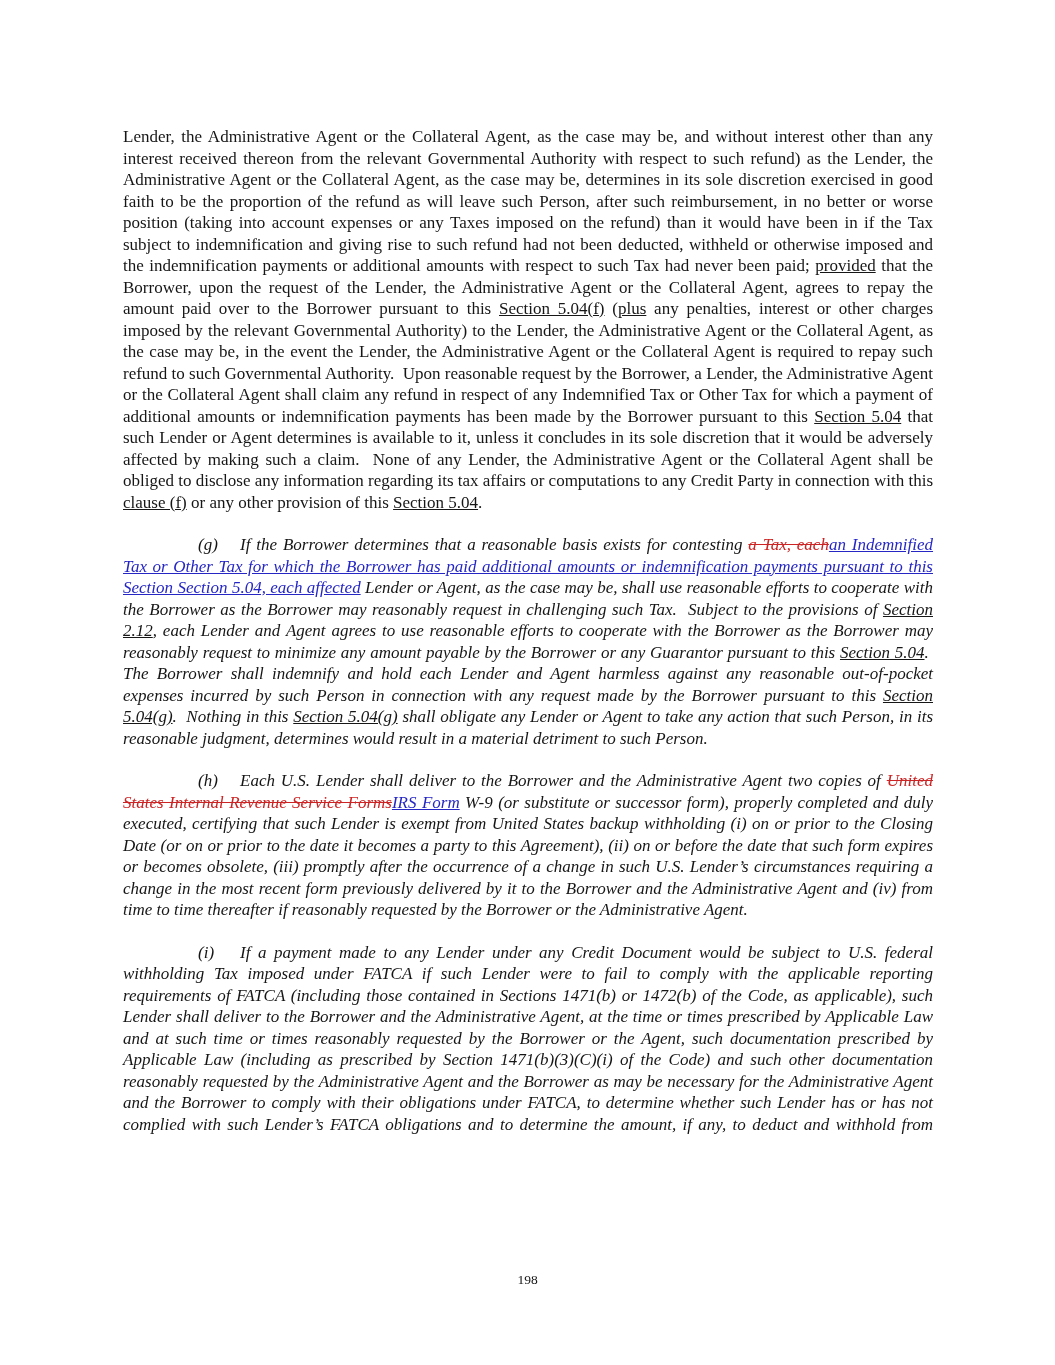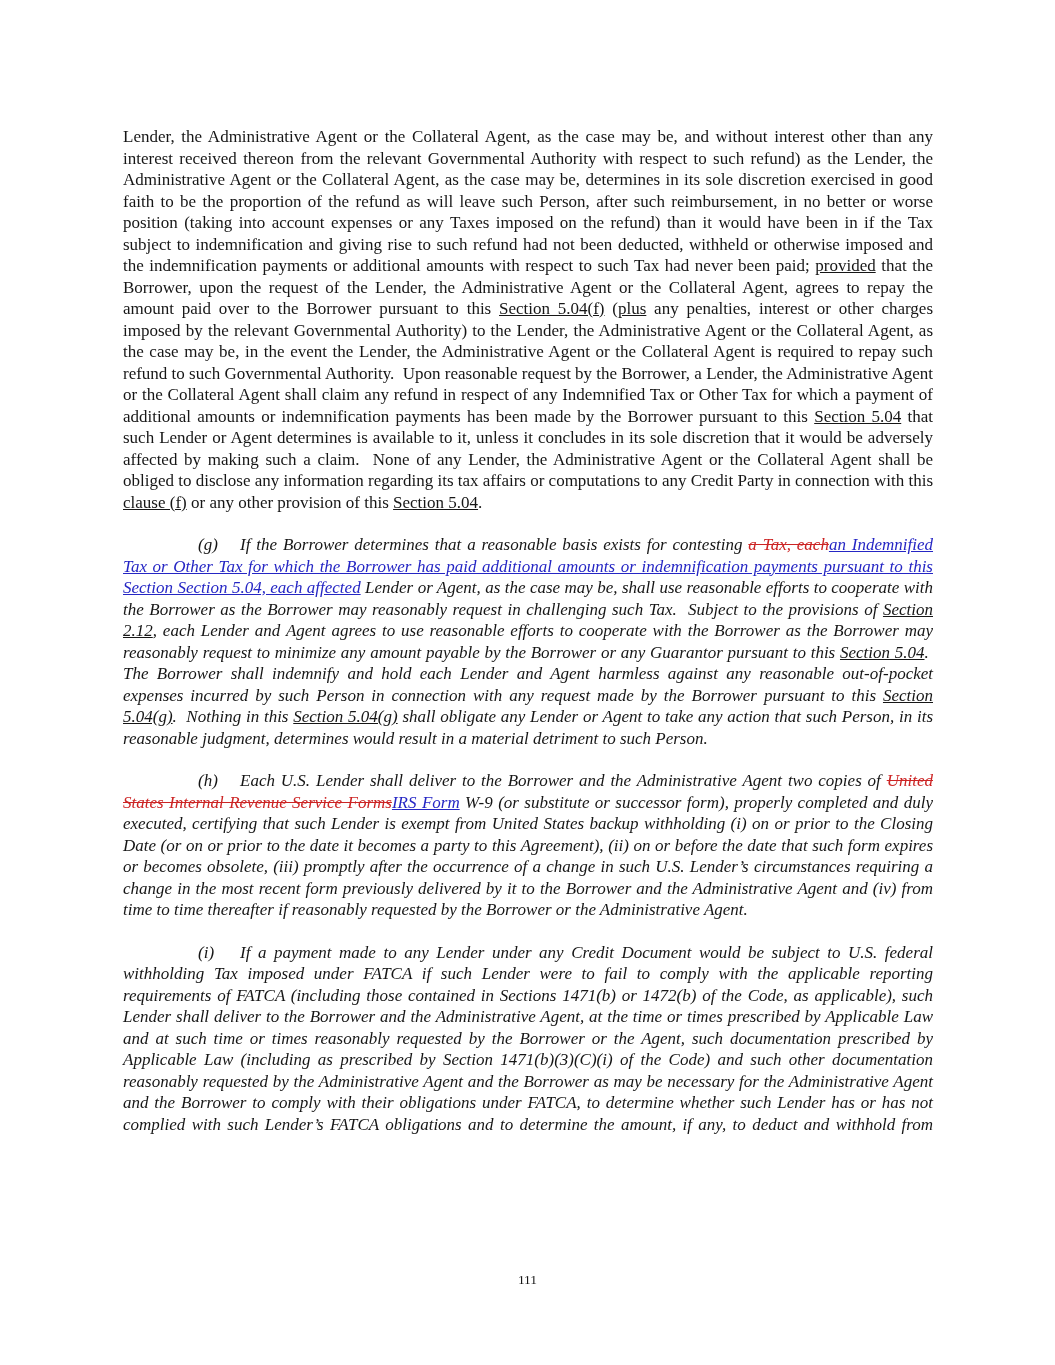--- a/index.html
+++ b/index.html
@@ -55,15 +55,15 @@
 <body>
 
 <div class="page">
   <div class="content">
     <p class="para"><span class="run-normal">Lender, the Administrative Agent or the Collateral Agent, as the case may be, and without interest other than any interest received thereon from the relevant Governmental Authority with respect to such refund) as the Lender, the Administrative Agent or the Collateral Agent, as the case may be, determines in its sole discretion exercised in good faith to be the proportion of the refund as will leave such Person, after such reimbursement, in no better or worse position (taking into account expenses or any Taxes imposed on the refund) than it would have been in if the Tax subject to indemnification and giving rise to such refund had not been deducted, withheld or otherwise imposed and the indemnification payments or additional amounts with respect to such Tax had never been paid; </span><span class="run-u">provided</span><span class="run-normal"> that the Borrower, upon the request of the Lender, the Administrative Agent or the Collateral Agent, agrees to repay the amount paid over to the Borrower pursuant to this </span><span class="run-u">Section 5.04(f)</span><span class="run-normal"> (</span><span class="run-u">plus</span><span class="run-normal"> any penalties, interest or other charges imposed by the relevant Governmental Authority) to the Lender, the Administrative Agent or the Collateral Agent, as the case may be, in the event the Lender, the Administrative Agent or the Collateral Agent is required to repay such refund to such Governmental Authority.&nbsp; Upon reasonable request by the Borrower, a Lender, the Administrative Agent or the Collateral Agent shall claim any refund in respect of any Indemnified Tax or Other Tax for which a payment of additional amounts or indemnification payments has been made by the Borrower pursuant to this </span><span class="run-u">Section 5.04</span><span class="run-normal"> that such Lender or Agent determines is available to it, unless it concludes in its sole discretion that it would be adversely affected by making such a claim.&nbsp; None of any Lender, the Administrative Agent or the Collateral Agent shall be obliged to disclose any information regarding its tax affairs or computations to any Credit Party in connection with this </span><span class="run-u">clause (f)</span><span class="run-normal"> or any other provision of this </span><span class="run-u">Section 5.04</span><span class="run-normal">.</span></p>
     <p class="para indented"><span class="para-label">(g)</span><span class="run-normal">If the Borrower determines that a reasonable basis exists for contesting </span><span class="run-del">a Tax, each</span><span class="run-ins">an Indemnified Tax or Other Tax for which the Borrower has paid additional amounts or indemnification payments pursuant to this Section Section 5.04, each affected</span><span class="run-normal"> Lender or Agent, as the case may be, shall use reasonable efforts to cooperate with the Borrower as the Borrower may reasonably request in challenging such Tax.&nbsp; Subject to the provisions of </span><span class="run-u">Section 2.12</span><span class="run-normal">, each Lender and Agent agrees to use reasonable efforts to cooperate with the Borrower as the Borrower may reasonably request to minimize any amount payable by the Borrower or any Guarantor pursuant to this </span><span class="run-u">Section 5.04</span><span class="run-normal">.&nbsp; The Borrower shall indemnify and hold each Lender and Agent harmless against any reasonable out-of-pocket expenses incurred by such Person in connection with any request made by the Borrower pursuant to this </span><span class="run-u">Section 5.04(g)</span><span class="run-normal">.&nbsp; Nothing in this </span><span class="run-u">Section 5.04(g)</span><span class="run-normal"> shall obligate any Lender or Agent to take any action that such Person, in its reasonable judgment, determines would result in a material detriment to such Person.</span></p>
     <p class="para indented"><span class="para-label">(h)</span><span class="run-normal">Each U.S. Lender shall deliver to the Borrower and the Administrative Agent two copies of </span><span class="run-del">United States Internal Revenue Service Forms</span><span class="run-ins">IRS Form</span><span class="run-normal"> W-9 (or substitute or successor form), properly completed and duly executed, certifying that such Lender is exempt from United States backup withholding (i) on or prior to the Closing Date (or on or prior to the date it becomes a party to this Agreement), (ii) on or before the date that such form expires or becomes obsolete, (iii) promptly after the occurrence of a change in such U.S. Lender’s circumstances requiring a change in the most recent form previously delivered by it to the Borrower and the Administrative Agent and (iv) from time to time thereafter if reasonably requested by the Borrower or the Administrative Agent.</span></p>
     <p class="para indented justify-last"><span class="para-label">(i)</span><span class="run-normal">If a payment made to any Lender under any Credit Document would be subject to U.S. federal withholding Tax imposed under FATCA if such Lender were to fail to comply with the applicable reporting requirements of FATCA (including those contained in Sections 1471(b) or 1472(b) of the Code, as applicable), such Lender shall deliver to the Borrower and the Administrative Agent, at the time or times prescribed by Applicable Law and at such time or times reasonably requested by the Borrower or the Agent, such documentation prescribed by Applicable Law (including as prescribed by Section 1471(b)(3)(C)(i) of the Code) and such other documentation reasonably requested by the Administrative Agent and the Borrower as may be necessary for the Administrative Agent and the Borrower to comply with their obligations under FATCA, to determine whether such Lender has or has not complied with such Lender’s FATCA obligations and to determine the amount, if any, to deduct and withhold from</span></p>
   </div>
   <div class="footer">
-    <span>111</span>
+    <span>198</span>
   </div>
 </div>
 
 </body></html>

